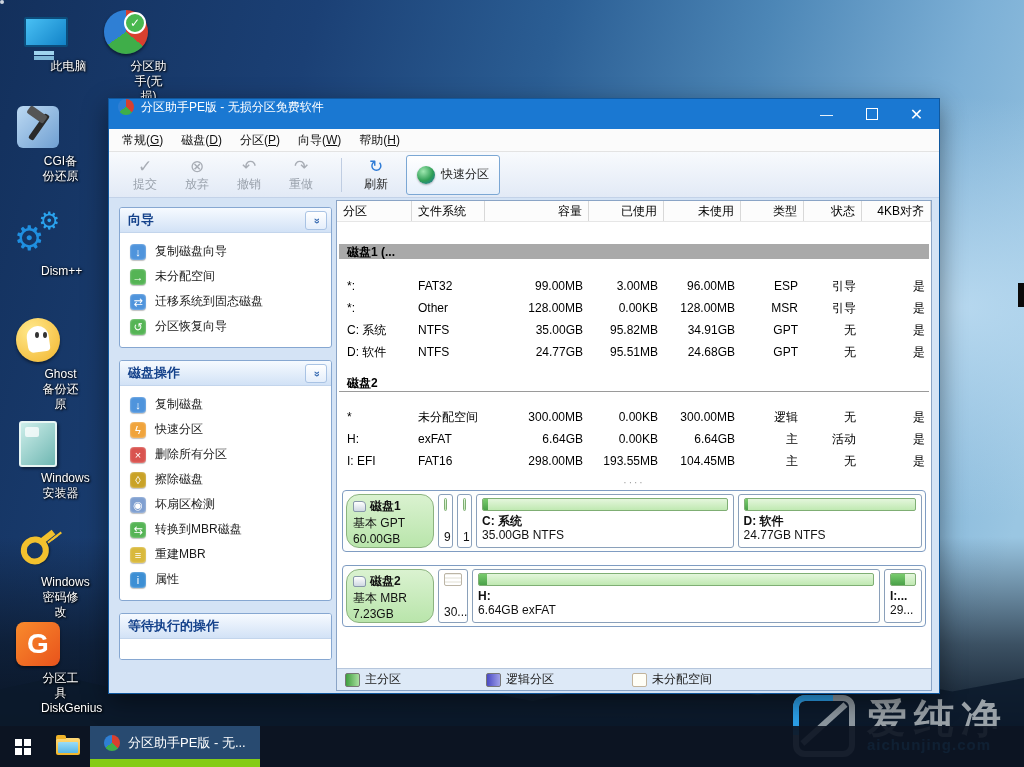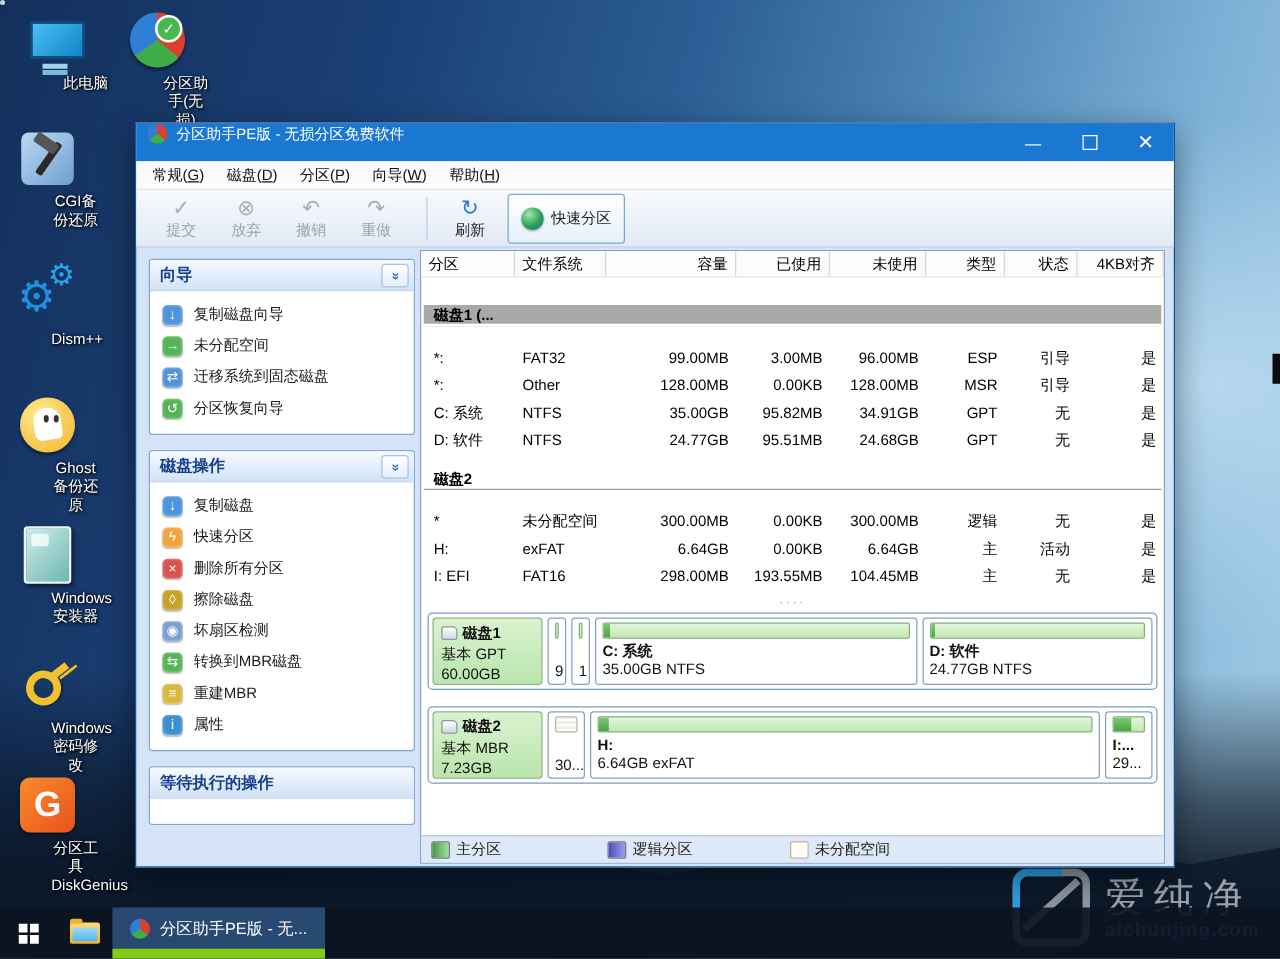--- a/index.html
+++ b/index.html
@@ -86,21 +86,21 @@
   .tbody{position:relative;height:448px;font-size:12px;}
   .band{position:absolute;left:2px;right:2px;height:17px;background:#a9a9a9;color:#000;font-weight:bold;line-height:17px;padding-left:8px;border-bottom:2px solid #fff;box-sizing:border-box;}
   .grp-head{position:absolute;left:2px;right:2px;height:17px;color:#000;font-weight:bold;line-height:17px;padding-left:8px;border-bottom:1px solid #9a9a9a;box-sizing:border-box;}
   .trow{position:absolute;left:0;right:0;height:22px;line-height:22px;display:grid;grid-template-columns:75px 73px 104px 75px 77px 63px 58px 69px;cursor:default;}
   .trow .c{padding:0 6px;white-space:nowrap;}
   .trow .c.r{text-align:right;}
   .trow .c0{padding-left:10px;}
   .dots{position:absolute;left:0;right:0;text-align:center;color:#9a9a9a;font-size:10px;letter-spacing:2px;height:10px;line-height:10px;}
   
   .disk-box{position:absolute;left:5px;right:5px;height:62px;border:1px solid #7f9cc2;border-radius:4px;background:#fdfefd;display:flex;gap:4px;padding:3px;box-sizing:border-box;}
-  .dlabel{width:88px;flex:none;background:linear-gradient(#daf2d0,#b9e5ab);border:1px solid #8bb37f;border-radius:3px;padding:3px 6px;box-sizing:border-box;font-size:12px;color:#111;}
+  .dlabel{width:88px;flex:none;background:linear-gradient(#daf2d0,#b9e5ab);border:1px solid #8bb37f;border-radius:13px;padding:3px 6px;box-sizing:border-box;font-size:12px;color:#111;}
   .dlabel .dn{font-weight:bold;display:flex;align-items:center;gap:4px;}
   .dlabel .dn::before{content:"";width:11px;height:9px;background:linear-gradient(#fff,#cfd8e2);border:1px solid #8898aa;border-radius:2px 4px 2px 2px;display:inline-block;}
   .pblock{border:1px solid #8aa0ba;border-radius:3px;background:#fff;padding:3px 5px;box-sizing:border-box;font-size:12px;color:#111;overflow:hidden;display:flex;flex-direction:column;cursor:pointer;}
   .pblock .strip{height:11px;border:1px solid #7fae74;border-radius:2px;background:linear-gradient(#e4f6dc,#c0e9b2);position:relative;overflow:hidden;flex:none;}
   .pblock .strip .used{position:absolute;left:0;top:0;bottom:0;background:linear-gradient(#79cc6d,#4aa148);}
   .pblock.unalloc .strip{border:1px solid #bcb5a6;background:repeating-linear-gradient(0deg,#ffffff 0 2px,#f0efe9 2px 4px);}
   .pblock .ptitle{font-weight:bold;margin-top:3px;line-height:14px;white-space:nowrap;}
   .pblock .pinfo{line-height:14px;white-space:nowrap;}
   .pblock .pnum{margin-top:auto;line-height:14px;white-space:nowrap;}
   
@@ -120,21 +120,21 @@
   .folder{width:24px;height:17px;background:linear-gradient(#ffd977,#f0b429);border-radius:2px;position:relative;}
   .folder::before{content:"";position:absolute;left:0;top:-3px;width:10px;height:4px;background:#f0b429;border-radius:2px 2px 0 0;}
   .folder::after{content:"";position:absolute;left:2px;top:4px;right:2px;bottom:2px;background:linear-gradient(#9adcf5,#56b6e8);border-radius:1px;}
   .taskbtn{display:flex;align-items:center;gap:8px;padding:0 14px;background:rgba(68,128,190,.50);border-bottom:8px solid #84cc16;color:#fff;font-size:13px;cursor:pointer;max-width:170px;white-space:nowrap;}
 
   
   .watermark{position:absolute;right:16px;bottom:10px;display:flex;align-items:center;gap:12px;}
   .wm-logo{width:50px;height:50px;border:6px solid #8d979f;border-radius:12px;position:relative;}
   .wm-logo::before{content:"";position:absolute;left:-6px;top:-6px;width:34px;height:34px;border-top:6px solid #2b9fe8;border-left:6px solid #2b9fe8;border-radius:12px 0 0 0;}
   .wm-diag{position:absolute;left:-4px;top:20px;width:58px;height:6px;background:#8d979f;transform:rotate(-42deg);}
-  .wm-title{font-size:32px;color:#9aa2a8;letter-spacing:7px;font-weight:normal;line-height:36px;}
+  .wm-title{font-size:40px;color:#9aa2a8;letter-spacing:7px;font-weight:bold;line-height:36px;}
   .wm-domain{font-size:15px;color:#2b9fe8;font-weight:bold;letter-spacing:1px;}
 </style>
 </head>
 <body>
 
 <div class="desktop">
   <div class="stars"></div>
   <div class="mountains"></div>
   <div id="desktop-icons">
       <div class="dicon" style="left: 4px; top: 8px;">

